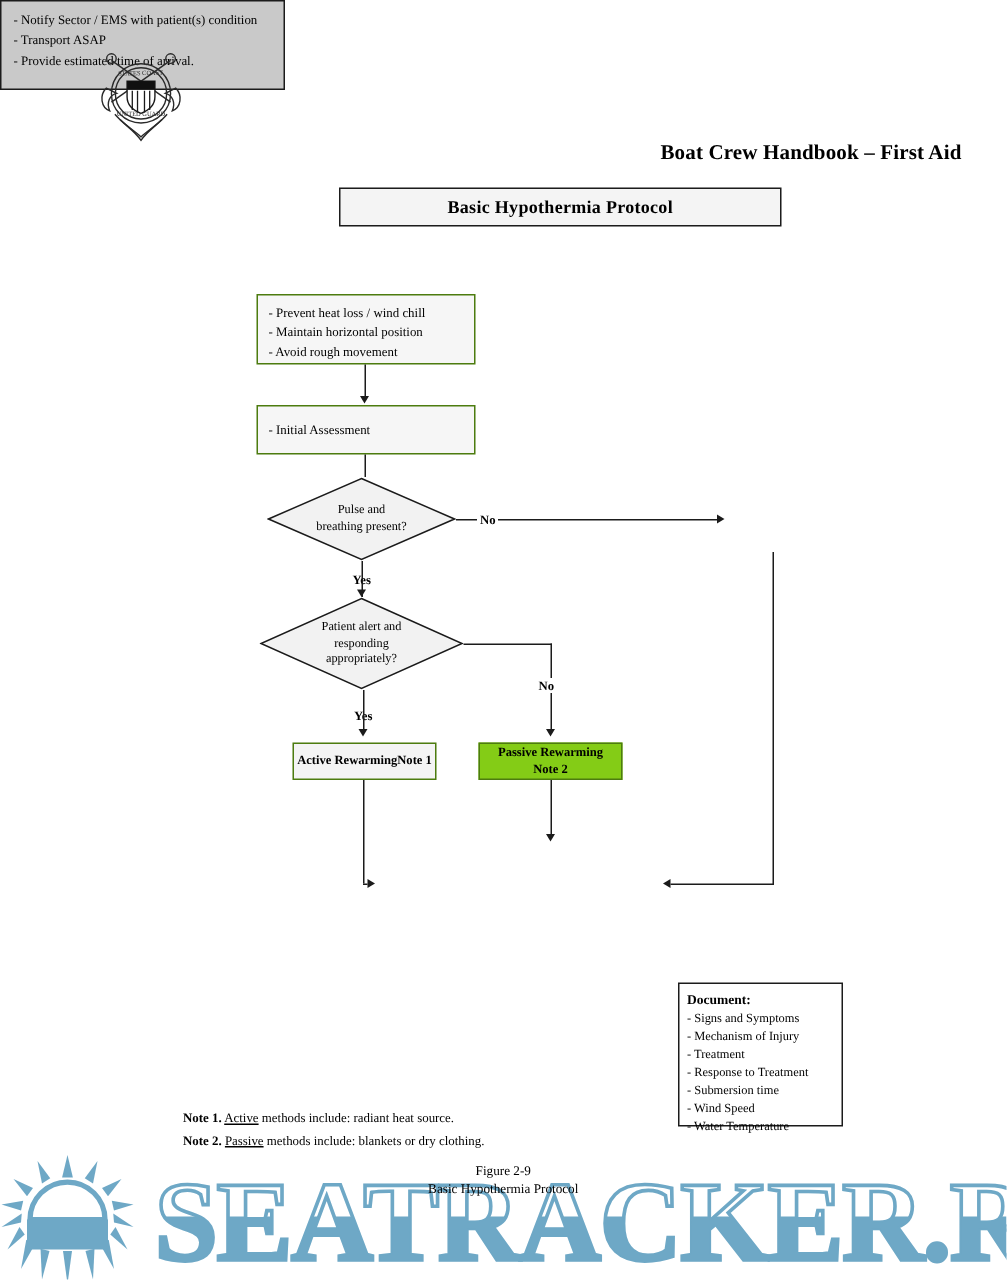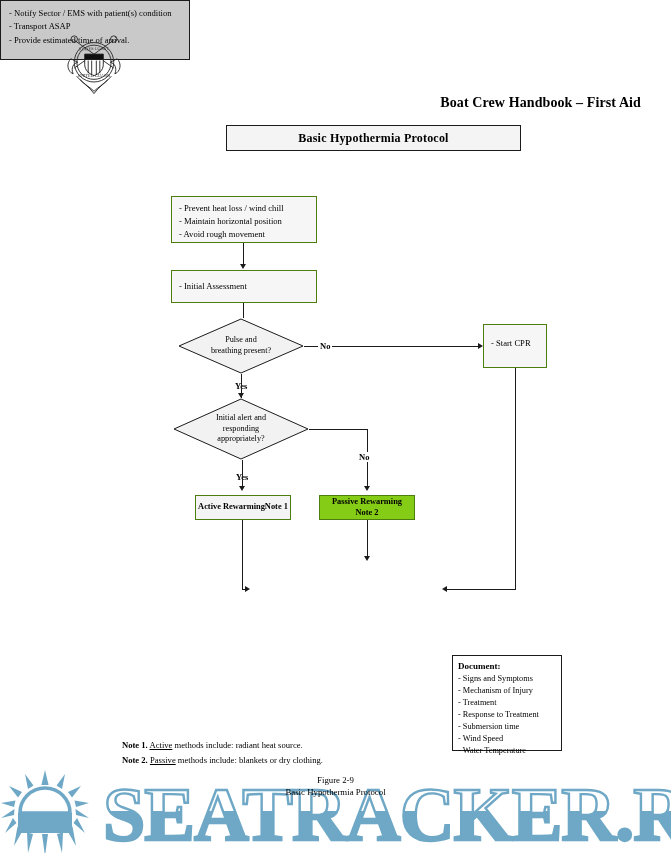--- a/index.html
+++ b/index.html
@@ -154,36 +154,31 @@
     <div class="diamond-txt">
       <span>Pulse and</span>
       <span>breathing present?</span>
     </div>
   </div>
 
   <div class="conn h" style="left:304px;top:346px;width:174px;"></div>
   <div class="arrow-r" style="left:478px;top:342.5px;"></div>
   <div class="edge-lbl" style="left:318px;top:341px;">No</div>
 
-  <div class="node" id="box-cpr">
-    <div class="pad" style="padding-top:0;">
-      <div class="line">- Start CPR</div>
-    </div>
-  </div>
 
   <div class="edge-lbl" style="left:233px;top:381px;">Yes</div>
   <div class="conn v" style="left:241px;top:374px;height:24px;"></div>
   <div class="arrow-d" style="left:237.5px;top:393px;"></div>
 
   <div class="diamond-wrap" id="dia-alert">
     <svg width="136" height="62" viewBox="0 0 136 62">
       <polygon points="68,1 135,31 68,61 1,31" fill="#f2f2f2" stroke="#1b1b1b" stroke-width="1"></polygon>
     </svg>
     <div class="diamond-txt">
-      <span>Initial alert and</span>
+      <span>Patient alert and</span>
       <span>responding</span>
       <span>appropriately?</span>
     </div>
   </div>
 
   <div class="conn h" style="left:309px;top:429px;width:59px;"></div>
   <div class="conn v" style="left:367px;top:429px;height:57px;"></div>
   <div class="arrow-d" style="left:363.5px;top:486px;"></div>
   <div class="edge-lbl" style="left:357px;top:452px;">No</div>
 

